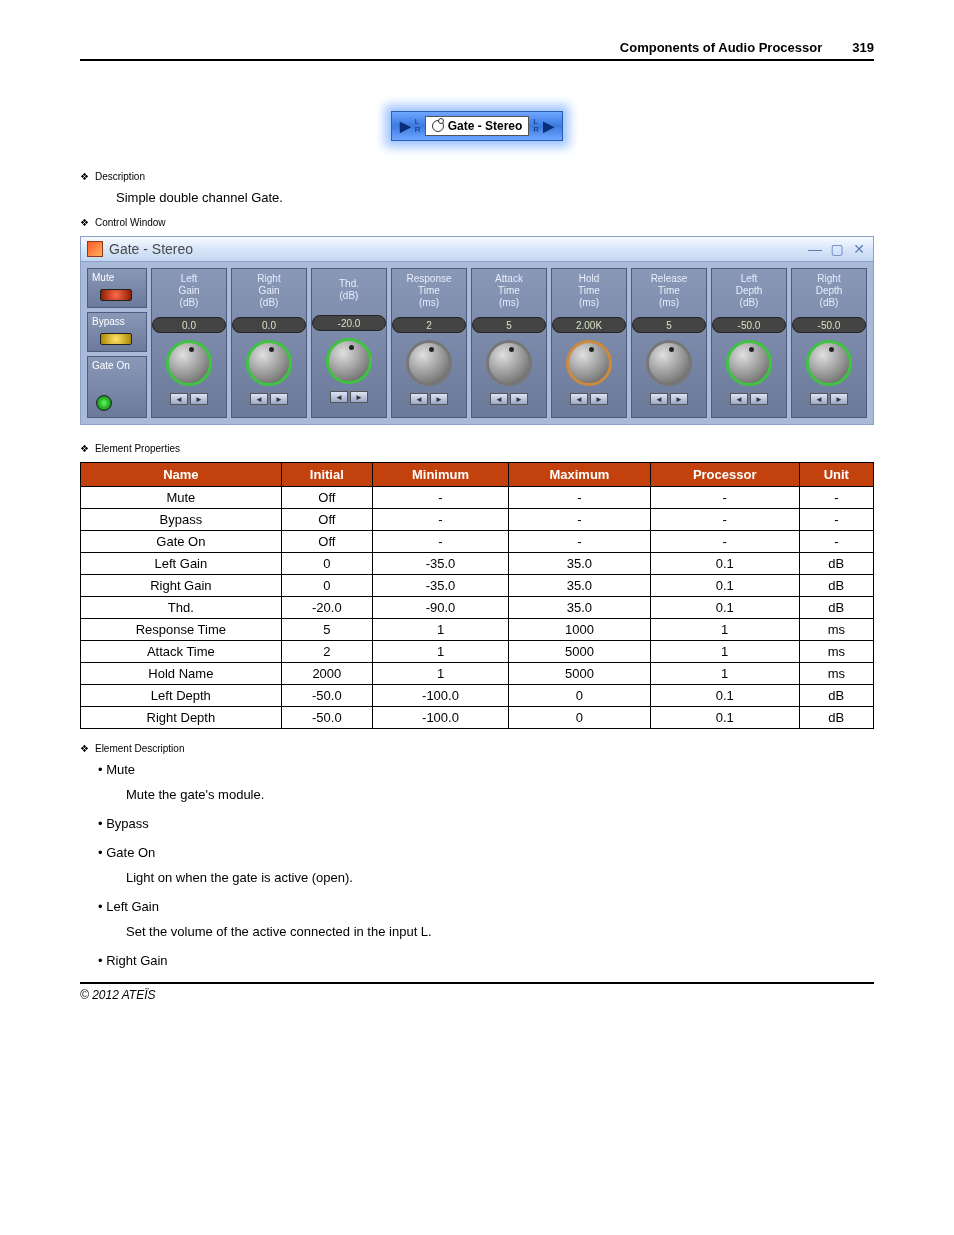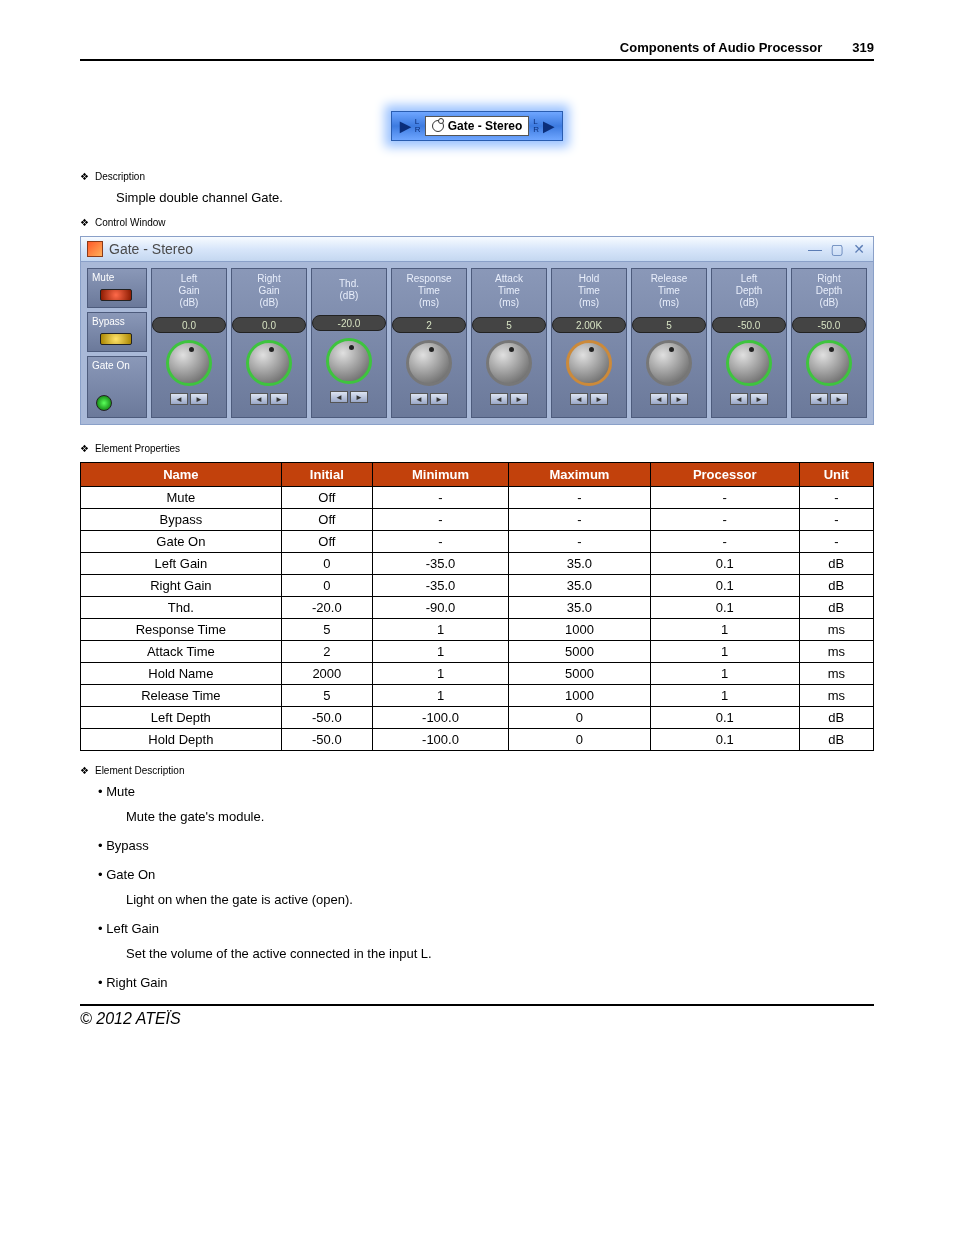--- a/index.html
+++ b/index.html
@@ -139,21 +139,21 @@
   table.props td {
     border:1px solid #000; padding:3px 6px; text-align:center;
   }
   ul.elem-desc { list-style: none; margin-left: 20px; }
   ul.elem-desc > li { margin-bottom: 14px; }
   ul.elem-desc > li .bullet-label::before{ content:"• "; margin-left:-2px; }
   ul.elem-desc > li .bullet-label { display:block; margin-bottom:10px; }
   ul.elem-desc > li .bullet-desc { display:block; margin-left:26px; }
   .footer {
     border-top:2px solid #000; padding-top:4px;
-    font-style: italic; font-size:16px;
+    font-style: italic; font-size:12px;
   }
   .app-icon{width:16px;height:16px;background:linear-gradient(135deg,#ff5a2a,#ffb05a);border:1px solid #8a3a1a;margin-right:6px;}
 </style>
 </head>
 <body>
 
 <div class="header-line">
   <span class="header-title">Components of Audio Processor</span>
   <span class="page-number">319</span>
 </div>
@@ -398,37 +398,29 @@
       </tr>
       <tr>
         <td>Hold Name</td>
         <td>2000</td>
         <td>1</td>
         <td>5000</td>
         <td>1</td>
         <td>ms</td>
       </tr>
       <tr>
-        <td>Release Time</td>
-        <td>5</td>
-        <td>1</td>
-        <td>1000</td>
-        <td>1</td>
-        <td>ms</td>
-      </tr>
-      <tr>
         <td>Left Depth</td>
         <td>-50.0</td>
         <td>-100.0</td>
         <td>0</td>
         <td>0.1</td>
         <td>dB</td>
       </tr>
       <tr>
-        <td>Hold Depth</td>
+        <td>Right Depth</td>
         <td>-50.0</td>
         <td>-100.0</td>
         <td>0</td>
         <td>0.1</td>
         <td>dB</td>
       </tr>
     </tbody>
 </table>
 
 <div class="section-heading">Element Description</div>

